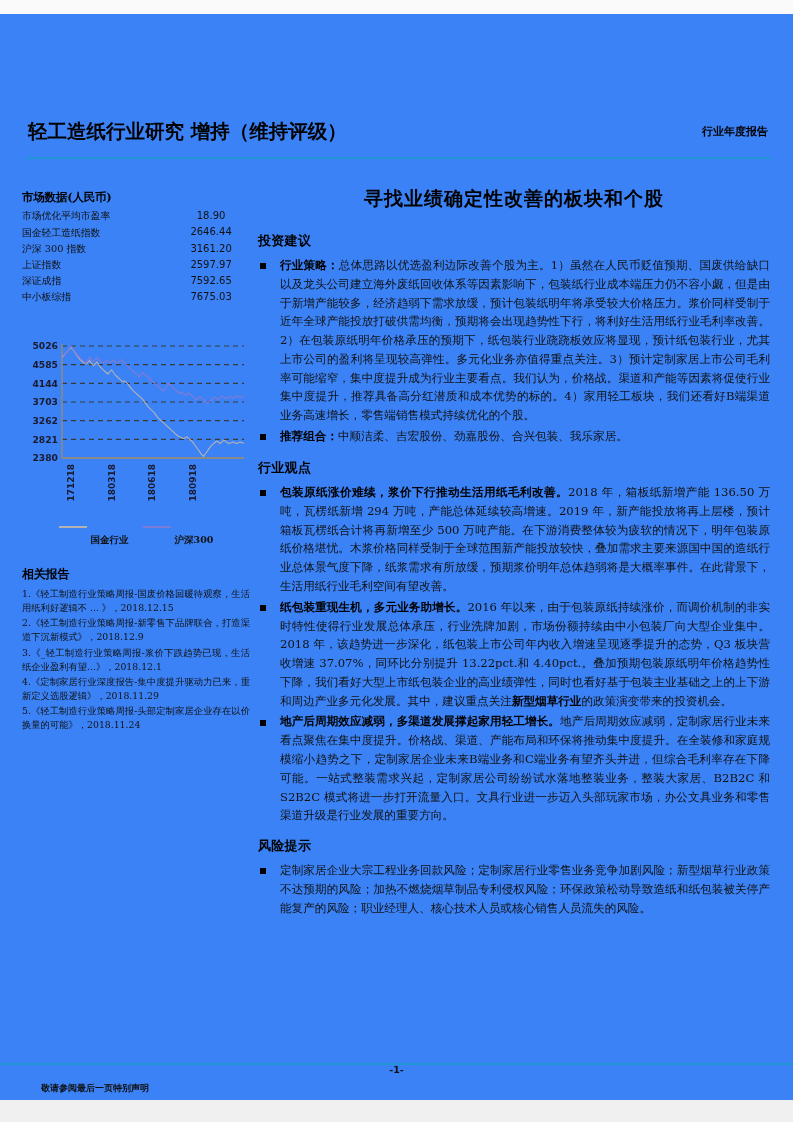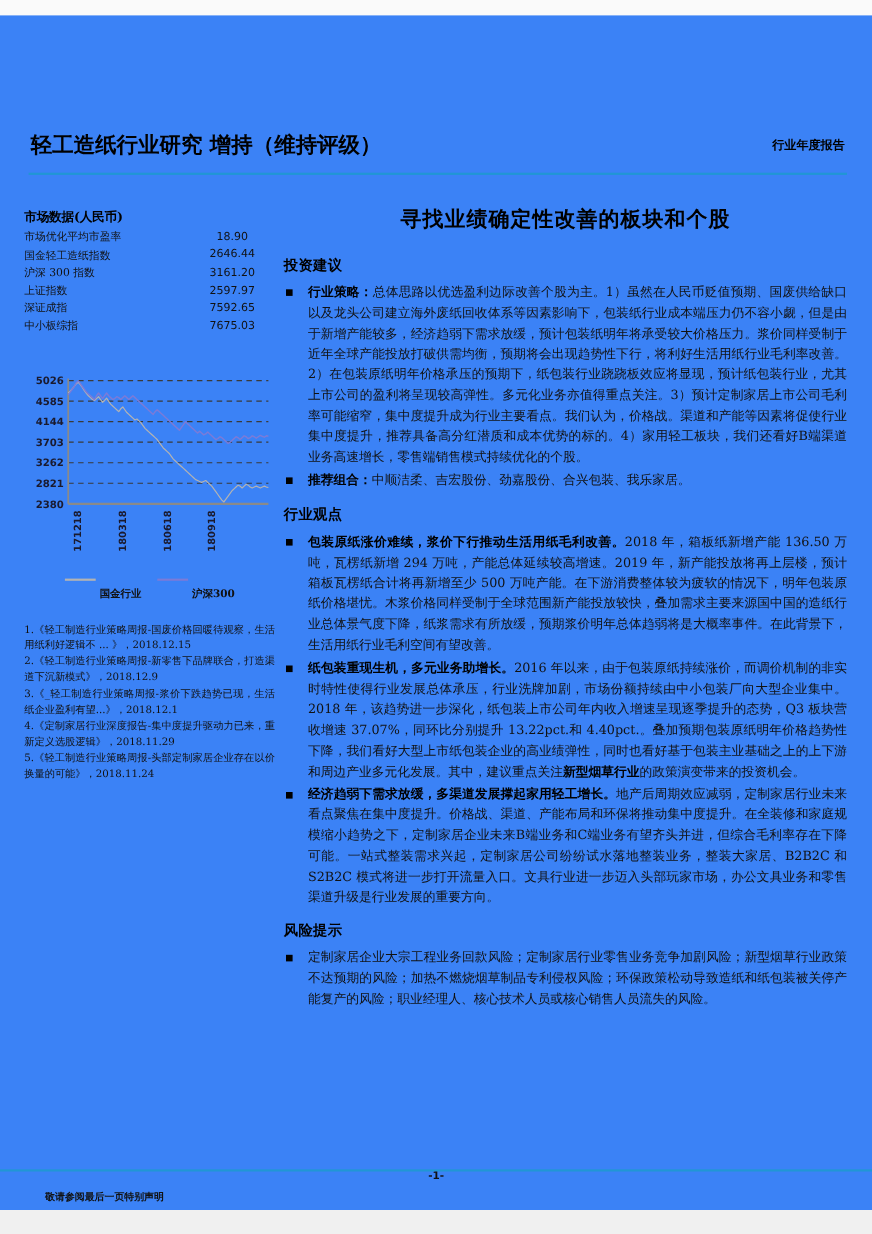--- a/index.html
+++ b/index.html
@@ -339,20 +339,21 @@
       <span class="leg-swatch" id="leg-sw-0" style="background: rgb(179, 179, 179);"></span>
       <span class="leg-label">国金行业</span>
     </div>
     <div class="leg-item">
       <span class="leg-swatch" id="leg-sw-1" style="background: rgb(123, 123, 216);"></span>
       <span class="leg-label">沪深300</span>
     </div>
   </div>
 
   <div class="reports">
+    <div class="sec-head">相关报告</div>
     <div id="reports-list">
         <div class="report-item">1.《轻工制造行业策略周报-国废价格回暖待观察，生活用纸利好逻辑不 ... 》，2018.12.15</div>
         <div class="report-item">2.《轻工制造行业策略周报-新零售下品牌联合，打造渠道下沉新模式》，2018.12.9</div>
         <div class="report-item">3.《_轻工制造行业策略周报-浆价下跌趋势已现，生活纸企业盈利有望...》，2018.12.1</div>
         <div class="report-item">4.《定制家居行业深度报告-集中度提升驱动力已来，重新定义选股逻辑》，2018.11.29</div>
         <div class="report-item">5.《轻工制造行业策略周报-头部定制家居企业存在以价换量的可能》，2018.11.24</div>
       </div>
   </div>
 
 
@@ -372,21 +373,21 @@
         <div class="bullet-row">
           <div class="bullet-mark"><i></i></div>
           <div class="bullet-text"><b>包装原纸涨价难续，浆价下行推动生活用纸毛利改善。</b><span>2018 年，箱板纸新增产能 136.50 万吨，瓦楞纸新增 294 万吨，产能总体延续较高增速。2019 年，新产能投放将再上层楼，预计箱板瓦楞纸合计将再新增至少 500 万吨产能。在下游消费整体较为疲软的情况下，明年包装原纸价格堪忧。木浆价格同样受制于全球范围新产能投放较快，叠加需求主要来源国中国的造纸行业总体景气度下降，纸浆需求有所放缓，预期浆价明年总体趋弱将是大概率事件。在此背景下，生活用纸行业毛利空间有望改善。</span></div>
         </div>
         <div class="bullet-row">
           <div class="bullet-mark"><i></i></div>
           <div class="bullet-text"><b>纸包装重现生机，多元业务助增长。</b><span>2016 年以来，由于包装原纸持续涨价，而调价机制的非实时特性使得行业发展总体承压，行业洗牌加剧，市场份额持续由中小包装厂向大型企业集中。2018 年，该趋势进一步深化，纸包装上市公司年内收入增速呈现逐季提升的态势，Q3 板块营收增速 37.07%，同环比分别提升 13.22pct.和 4.40pct.。叠加预期包装原纸明年价格趋势性下降，我们看好大型上市纸包装企业的高业绩弹性，同时也看好基于包装主业基础之上的上下游和周边产业多元化发展。其中，建议重点关注</span><b>新型烟草行业</b><span>的政策演变带来的投资机会。</span></div>
         </div>
         <div class="bullet-row">
           <div class="bullet-mark"><i></i></div>
-          <div class="bullet-text"><b>经济趋弱下需求放缓，多渠道发展撑起家用轻工增长。</b><span>地产后周期效应减弱，定制家居行业未来看点聚焦在集中度提升。价格战、渠道、产能布局和环保将推动集中度提升。在全装修和家庭规模缩小趋势之下，定制家居企业未来B端业务和C端业务有望齐头并进，但综合毛利率存在下降可能。一站式整装需求兴起，定制家居公司纷纷试水落地整装业务，整装大家居、B2B2C 和 S2B2C 模式将进一步打开流量入口。文具行业进一步迈入头部玩家市场，办公文具业务和零售渠道升级是行业发展的重要方向。</span></div>
+          <div class="bullet-text"><b>地产后周期效应减弱，多渠道发展撑起家用轻工增长。</b><span>地产后周期效应减弱，定制家居行业未来看点聚焦在集中度提升。价格战、渠道、产能布局和环保将推动集中度提升。在全装修和家庭规模缩小趋势之下，定制家居企业未来B端业务和C端业务有望齐头并进，但综合毛利率存在下降可能。一站式整装需求兴起，定制家居公司纷纷试水落地整装业务，整装大家居、B2B2C 和 S2B2C 模式将进一步打开流量入口。文具行业进一步迈入头部玩家市场，办公文具业务和零售渠道升级是行业发展的重要方向。</span></div>
         </div>
         <div class="block-head">风险提示</div>
         <div class="bullet-row">
           <div class="bullet-mark"><i></i></div>
           <div class="bullet-text"><span>定制家居企业大宗工程业务回款风险；定制家居行业零售业务竞争加剧风险；新型烟草行业政策不达预期的风险；加热不燃烧烟草制品专利侵权风险；环保政策松动导致造纸和纸包装被关停产能复产的风险；职业经理人、核心技术人员或核心销售人员流失的风险。</span></div>
         </div>
       </div>
   </div>
 
   <div class="footer-rule"></div>

